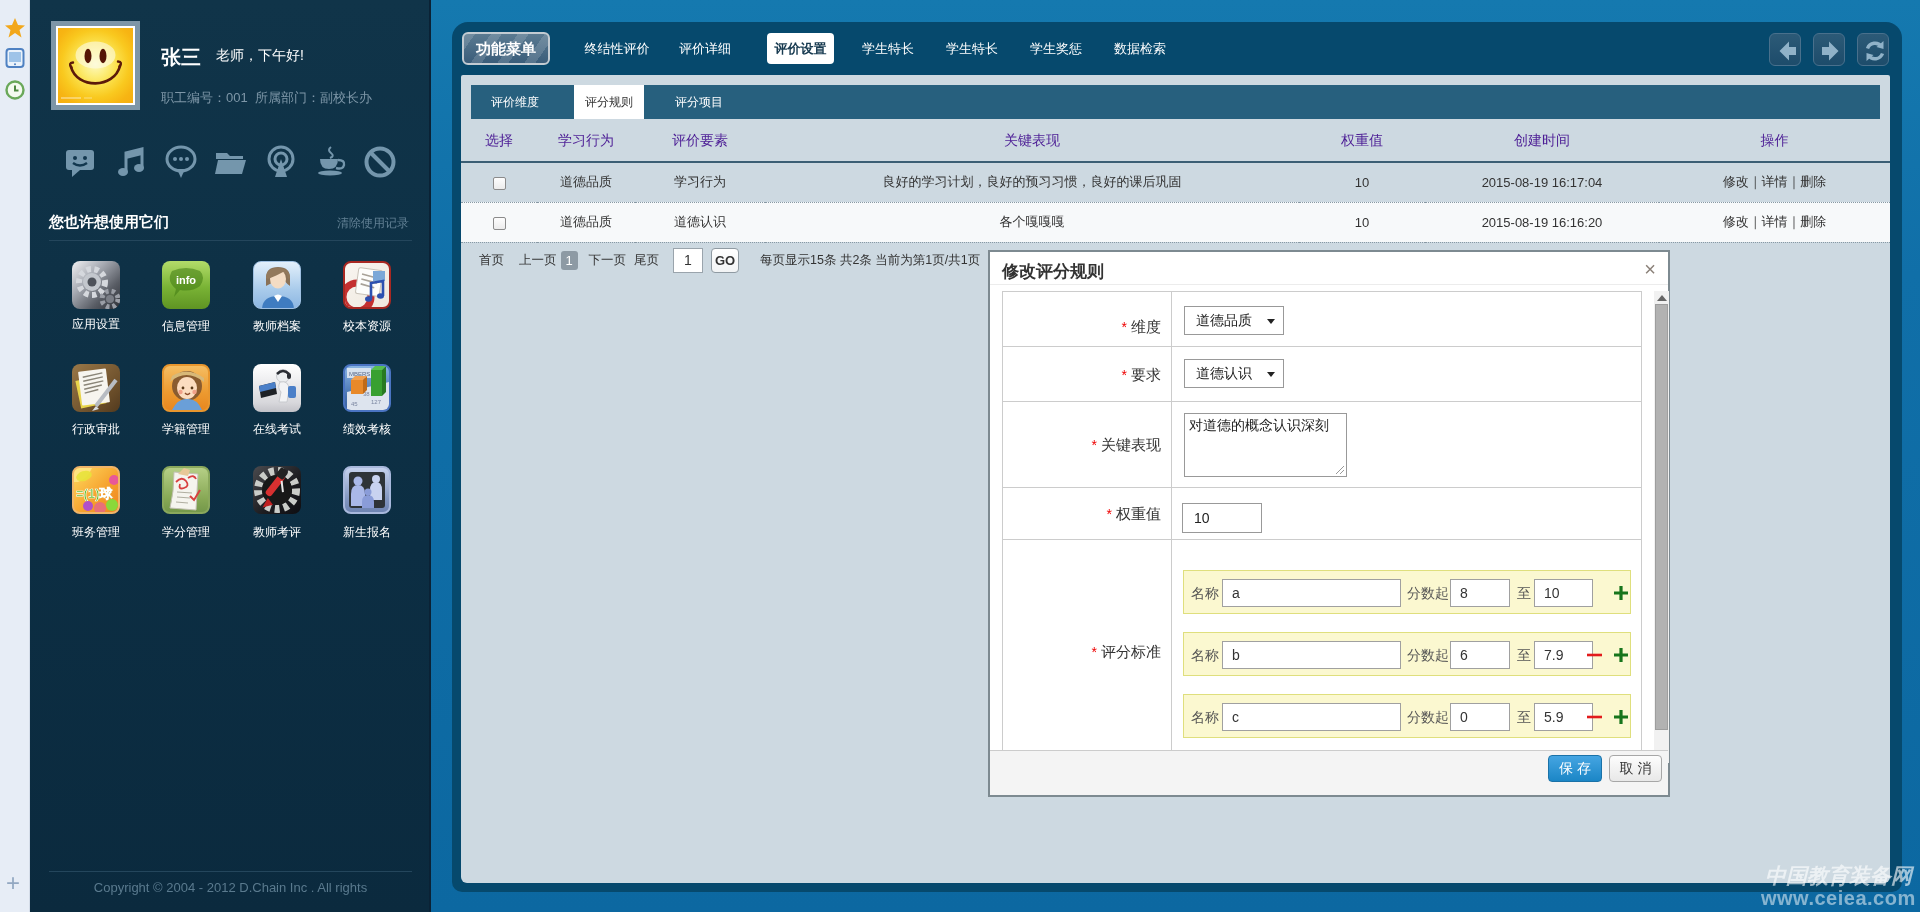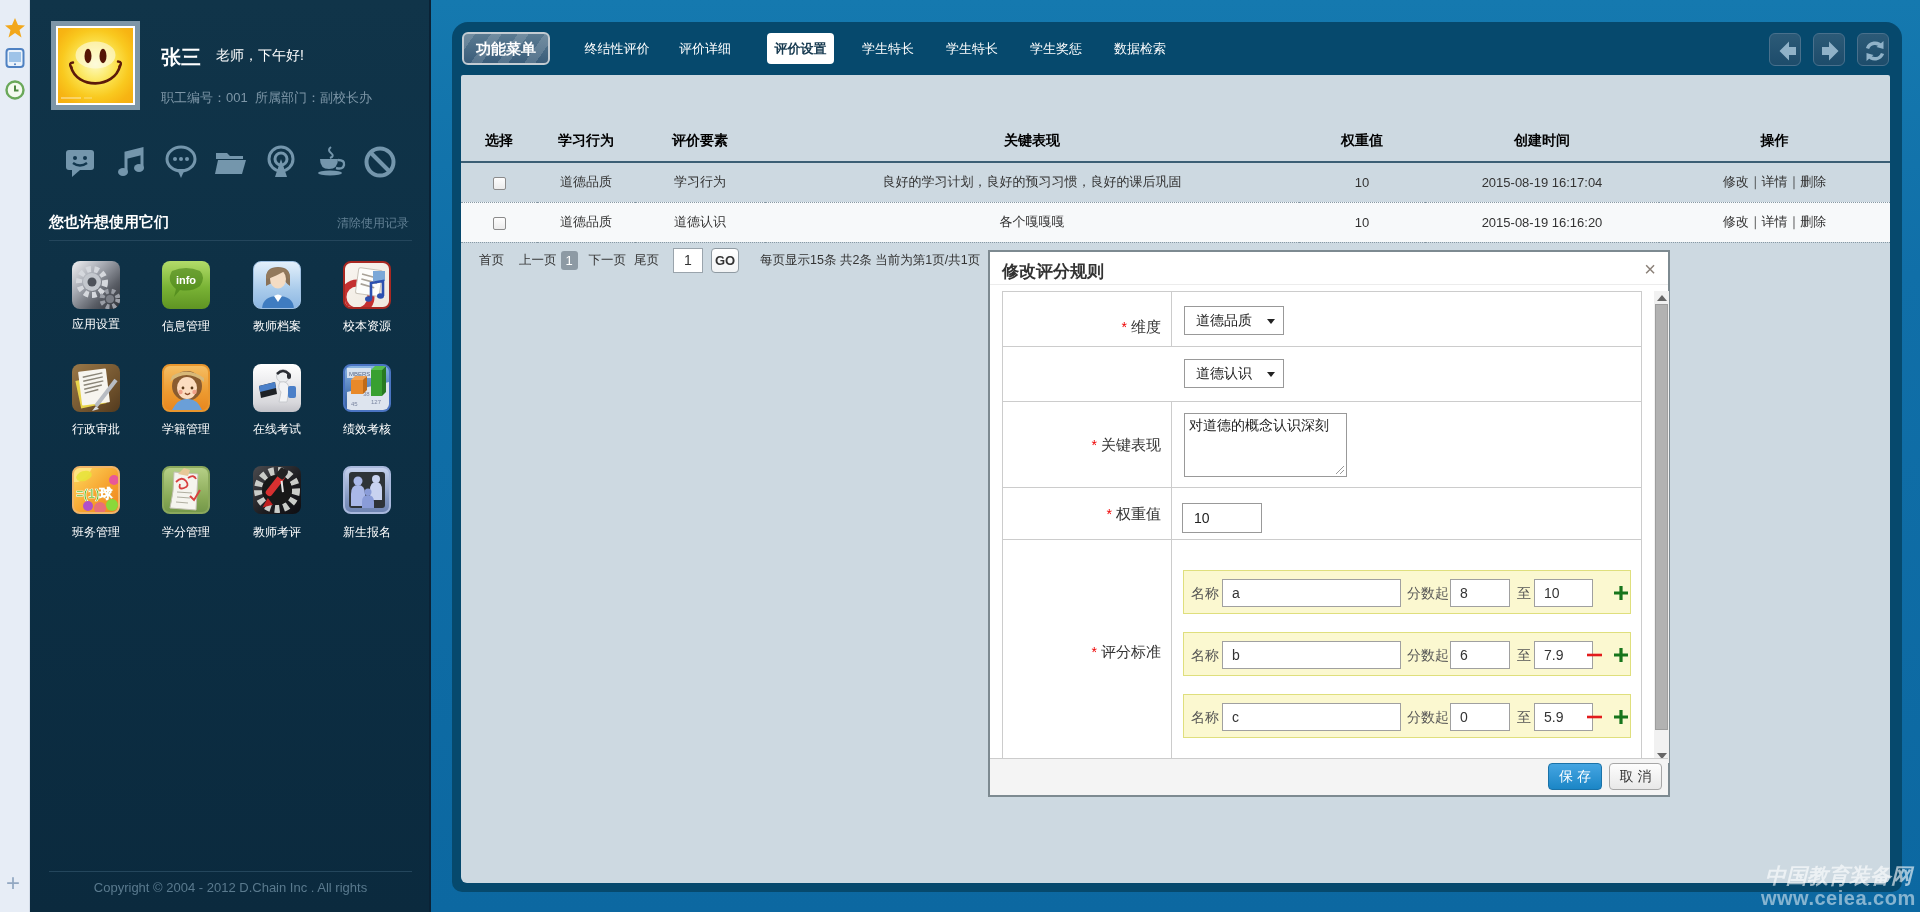--- a/index.html
+++ b/index.html
@@ -36,21 +36,21 @@
 .navbtn{position:absolute;top:11px;width:32px;height:33px;border-radius:6px;border:1px solid #49708c;background:linear-gradient(180deg,#2c5a77,#1d4c6b);}
 .navbtn svg{position:absolute;left:5px;top:5px;}
 
 
 #content{position:absolute;left:9px;top:53px;width:1429px;height:808px;background:#cdd9e1;border-radius:2px 2px 6px 6px;}
 #subtabs{position:absolute;left:10px;top:10px;width:1409px;height:34px;background:#27607e;}
 .stab{position:absolute;top:0;height:34px;line-height:34px;font-size:12px;color:#fff;text-align:center;transform:translateX(-50%);}
 #stab-sel{position:absolute;left:103px;top:0;width:70px;height:34px;background:#fff;color:#333;font-size:12px;text-align:center;line-height:34px;}
 
 table#grid{position:absolute;left:0;top:45px;width:1429px;border-collapse:collapse;table-layout:fixed;font-size:13px;color:#333;}
-#grid th{font-size:14px;font-weight:bold;color:#000000;height:42px;border-bottom:2px solid #3b5e74;}
+#grid th{font-size:14px;font-weight:normal;color:#4c1d95;height:42px;border-bottom:2px solid #3b5e74;}
 #grid td{height:40px;text-align:center;}
 #grid tr.r2{background:#f7f9fa;}
 #grid tr.r2 td{border-top:1px dotted #8899a4;border-bottom:1px dotted #8899a4;}
 .cb{display:inline-block;width:13px;height:13px;border:1px solid #8b8b8b;border-radius:2px;background:linear-gradient(#fdfdfd,#ececec);vertical-align:middle;}
 
 #pager{position:absolute;left:18px;top:172px;height:26px;display:flex;align-items:center;font-size:12.5px;color:#333;}
 #pager .pg1{margin-left:4px;width:17px;height:19px;background:#8d9aa4;border-radius:3px;color:#fff;text-align:center;line-height:20px;font-size:13px;}
 #pager input,#pager .goin{margin-left:14px;width:30px;height:25px;border:1px solid #9aa4ac;background:#fff;text-align:center;font-size:14px;color:#333;line-height:23px;}
 #pager .gobtn{margin-left:8px;width:28px;height:25px;border:1px solid #8f9aa2;border-radius:4px;background:linear-gradient(#ffffff,#f2f4f5);text-align:center;line-height:23px;font-size:13px;font-weight:bold;color:#333;}
 
@@ -67,21 +67,21 @@
 .msel .arr{position:absolute;right:8px;top:12px;width:0;height:0;border-left:4.5px solid transparent;border-right:4.5px solid transparent;border-top:5.5px solid #222;}
 #mta{position:absolute;left:181px;top:11px;width:163px;height:64px;border:1px solid #999;background:#fff;font-size:14px;color:#222;padding:3px 4px;}
 #mwin{position:absolute;left:179px;top:15px;width:80px;height:30px;border:1px solid #999;background:#fff;font-size:14px;color:#222;line-height:28px;padding-left:11px;}
 .ybox{position:absolute;left:180px;width:448px;height:44px;background:#fbf8d0;border:1px solid #dfdf7d;}
 .ybox .lb{position:absolute;top:14px;font-size:14px;color:#555;}
 .ybox .in{position:absolute;top:8px;height:28px;border:1px solid #a0a0a0;background:#fff;font-size:14px;color:#333;line-height:26px;padding-left:9px;}
 .plus{}
 #mscroll{position:absolute;left:664px;top:39px;width:15px;height:472px;background:#f1f1f1;}
 #mthumb{position:absolute;left:1px;top:13px;width:13px;height:426px;background:#b2b2b2;border:1px solid #9e9e9e;}
 .sarr{position:absolute;left:3px;width:0;height:0;border-left:5px solid transparent;border-right:5px solid transparent;}
-#mfoot{position:absolute;left:0;bottom:0;width:678px;height:37px;background:#f4f4f4;border-top:1px solid #ccc;}
+#mfoot{position:absolute;left:0;bottom:0;width:678px;height:45px;background:#f4f4f4;border-top:1px solid #ccc;}
 #btnsave{position:absolute;left:558px;top:4px;width:54px;height:27px;border:1px solid #1a72a8;border-radius:4px;background:linear-gradient(#45a5e2,#1b86c6);color:#fff;font-size:14px;text-align:center;line-height:25px;}
 #btncancel{position:absolute;left:619px;top:4px;width:53px;height:27px;border:1px solid #a7a7a7;border-radius:4px;background:linear-gradient(#fdfdfd,#e8e8e8);color:#333;font-size:14px;text-align:center;line-height:25px;}
 
 
 #wm1{position:absolute;left:1765px;top:862px;font-family:"Liberation Serif",serif;font-style:italic;font-weight:bold;font-size:21px;color:rgba(255,255,255,.62);letter-spacing:0px;white-space:nowrap;}
 #wm2{position:absolute;left:1761px;top:887px;font-weight:bold;font-size:20px;color:rgba(255,255,255,.5);letter-spacing:0.5px;white-space:nowrap;}
 </style>
 </head>
 <body>
 <div id="panel">
@@ -108,20 +108,25 @@
         <g fill="none" stroke="#90b2c8" stroke-width="3.4">
           <path d="M4.5 9.5 A 8 8 0 0 1 18.5 7.5"></path>
           <path d="M19.5 14.5 A 8 8 0 0 1 5.5 16.5"></path>
         </g>
         <path d="M20.5 2 L20.5 10 L13.5 8 Z" fill="#90b2c8"></path>
         <path d="M3.5 22 L3.5 14 L10.5 16 Z" fill="#90b2c8"></path>
       </svg>
     </div>
 
   <div id="content">
+    <div id="subtabs">
+      <span class="stab" style="left:44px;">评价维度</span>
+      <div id="stab-sel">评分规则</div>
+      <span class="stab" style="left:228px;">评分项目</span>
+    </div>
     <table id="grid">
       <colgroup>
           <col style="width:76px">
           <col style="width:98px">
           <col style="width:130px">
           <col style="width:534px">
           <col style="width:126px">
           <col style="width:234px">
           <col style="width:231px">
         </colgroup>
@@ -396,20 +401,21 @@
 <div id="modal">
   <div id="mtitle">修改评分规则</div>
   <div id="mclose">×</div>
   <div id="msep"></div>
   <div id="mtable">
     <div class="mrow" style="top:0;height:55px;">
         <div class="mlabel" style="line-height:70px;"><span class="star">*</span>维度</div>
       <div class="msel" style="top:14px;">道德品质<span class="arr"></span></div>
       </div>
     <div class="mrow" style="top:55px;height:55px;">
+        <div class="mlabel" style="line-height:55px;"><span class="star">*</span>要求</div>
       <div class="msel" style="top:12px;">道德认识<span class="arr"></span></div>
       </div>
     <div class="mrow" style="top:110px;height:86px;">
         <div class="mlabel" style="line-height:86px;"><span class="star">*</span>关键表现</div>
       <div id="mta">对道德的概念认识深刻<svg width="10" height="10" viewBox="0 0 10 10" style="position:absolute;right:1px;bottom:1px;">
             <path d="M1 9 L9 1 M5 9 L9 5" stroke="#999" stroke-width="1" fill="none"></path>
           </svg></div>
       </div>
     <div class="mrow" style="top:196px;height:52px;">
         <div class="mlabel" style="line-height:52px;"><span class="star">*</span>权重值</div>

